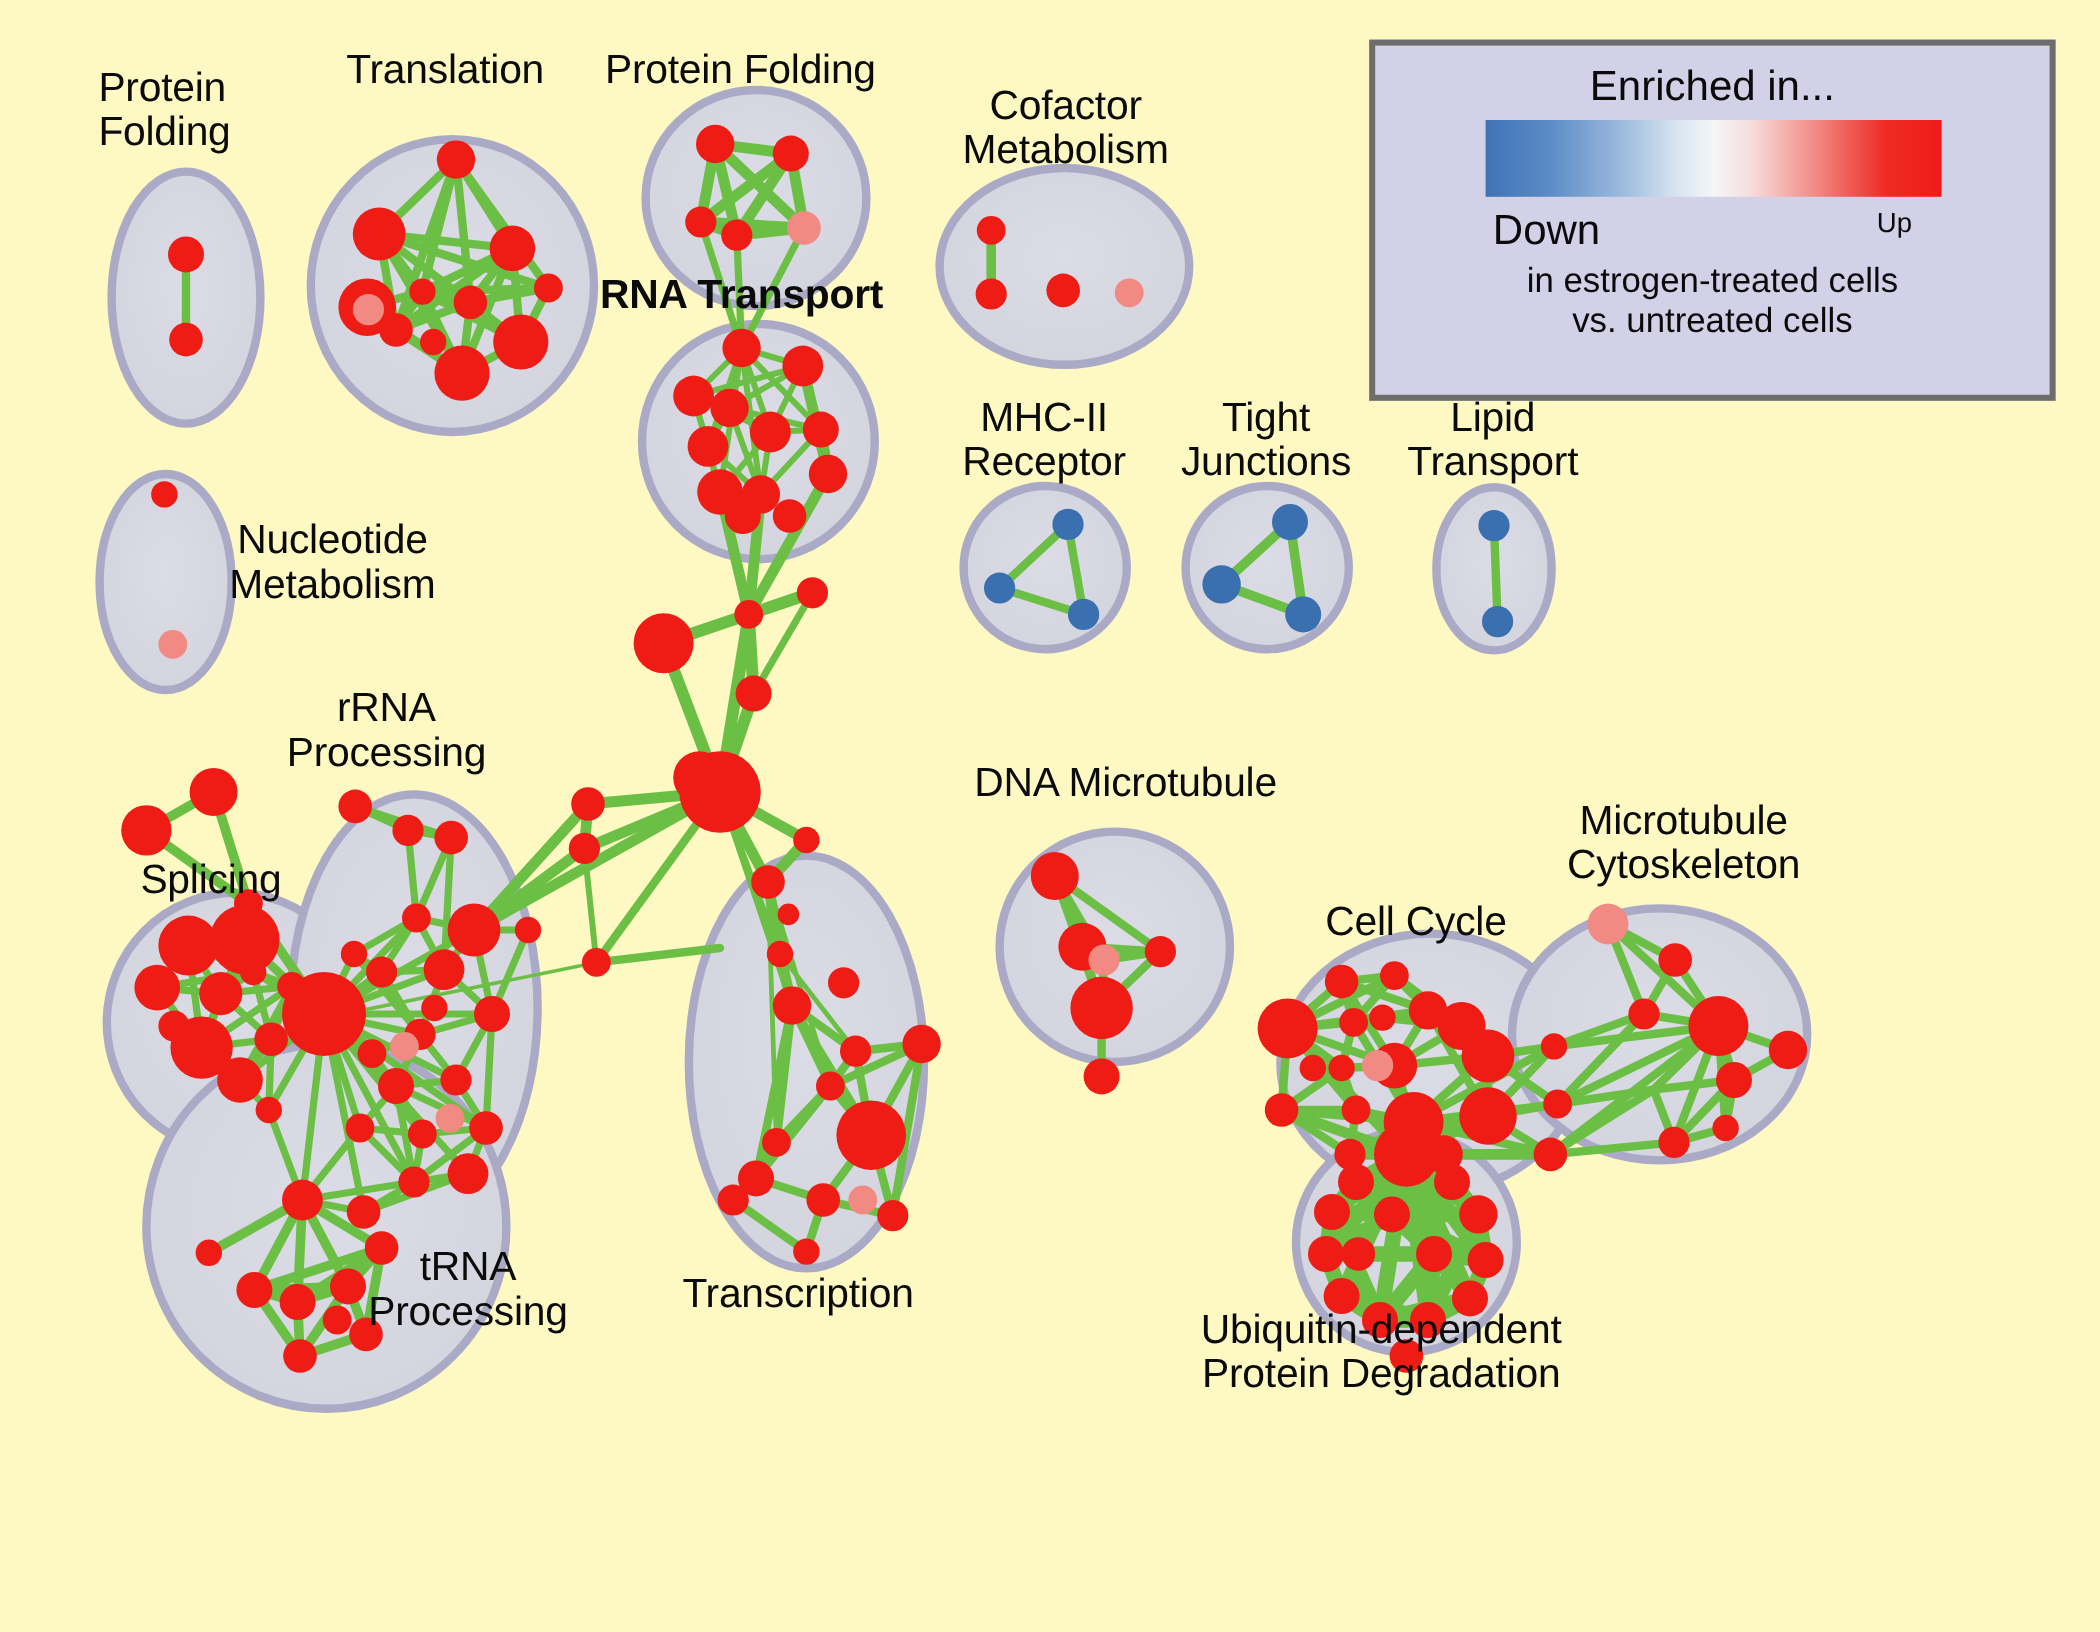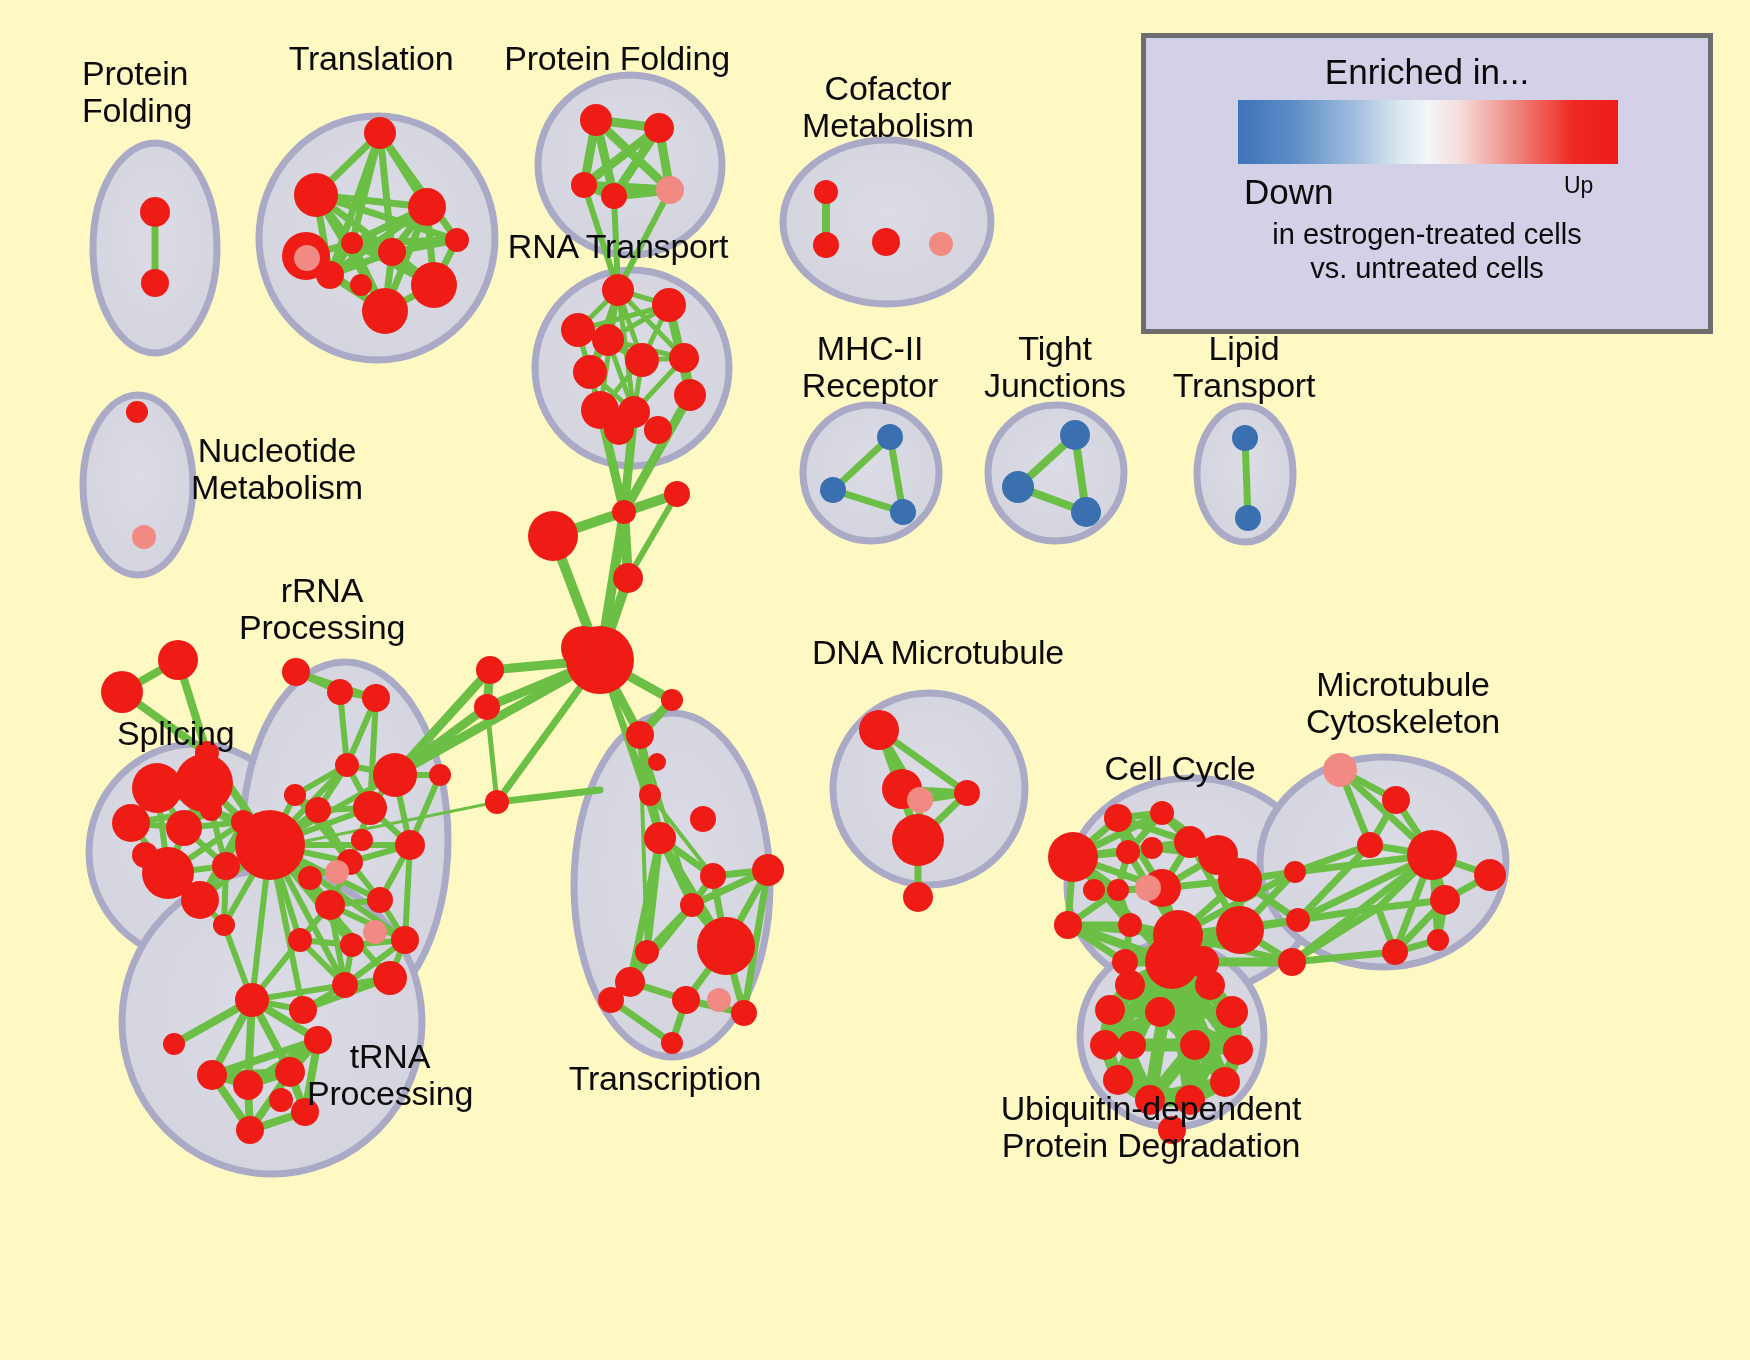--- a/index.html
+++ b/index.html
@@ -781,21 +781,21 @@
     </g>
   </svg>
 
   <div id="labels">
       <div class="label l" style="left: 82px; top: 55px;">Protein
 Folding</div>
       <div class="label c" style="left: 371px; top: 40px;">Translation</div>
       <div class="label c" style="left: 617px; top: 40px;">Protein Folding</div>
       <div class="label c" style="left: 888px; top: 70px;">Cofactor
 Metabolism</div>
-      <div class="label c" style="left: 618px; top: 228px;">RNA Transport</div>
+      <div class="label c" style="left: 618px; top: 228px; font-weight: bold;">RNA Transport</div>
       <div class="label c" style="left: 870px; top: 330px;">MHC-II
 Receptor</div>
       <div class="label c" style="left: 1055px; top: 330px;">Tight
 Junctions</div>
       <div class="label c" style="left: 1244px; top: 330px;">Lipid
 Transport</div>
       <div class="label c" style="left: 277px; top: 432px;">Nucleotide
 Metabolism</div>
       <div class="label c" style="left: 322px; top: 572px;">rRNA
 Processing</div>

